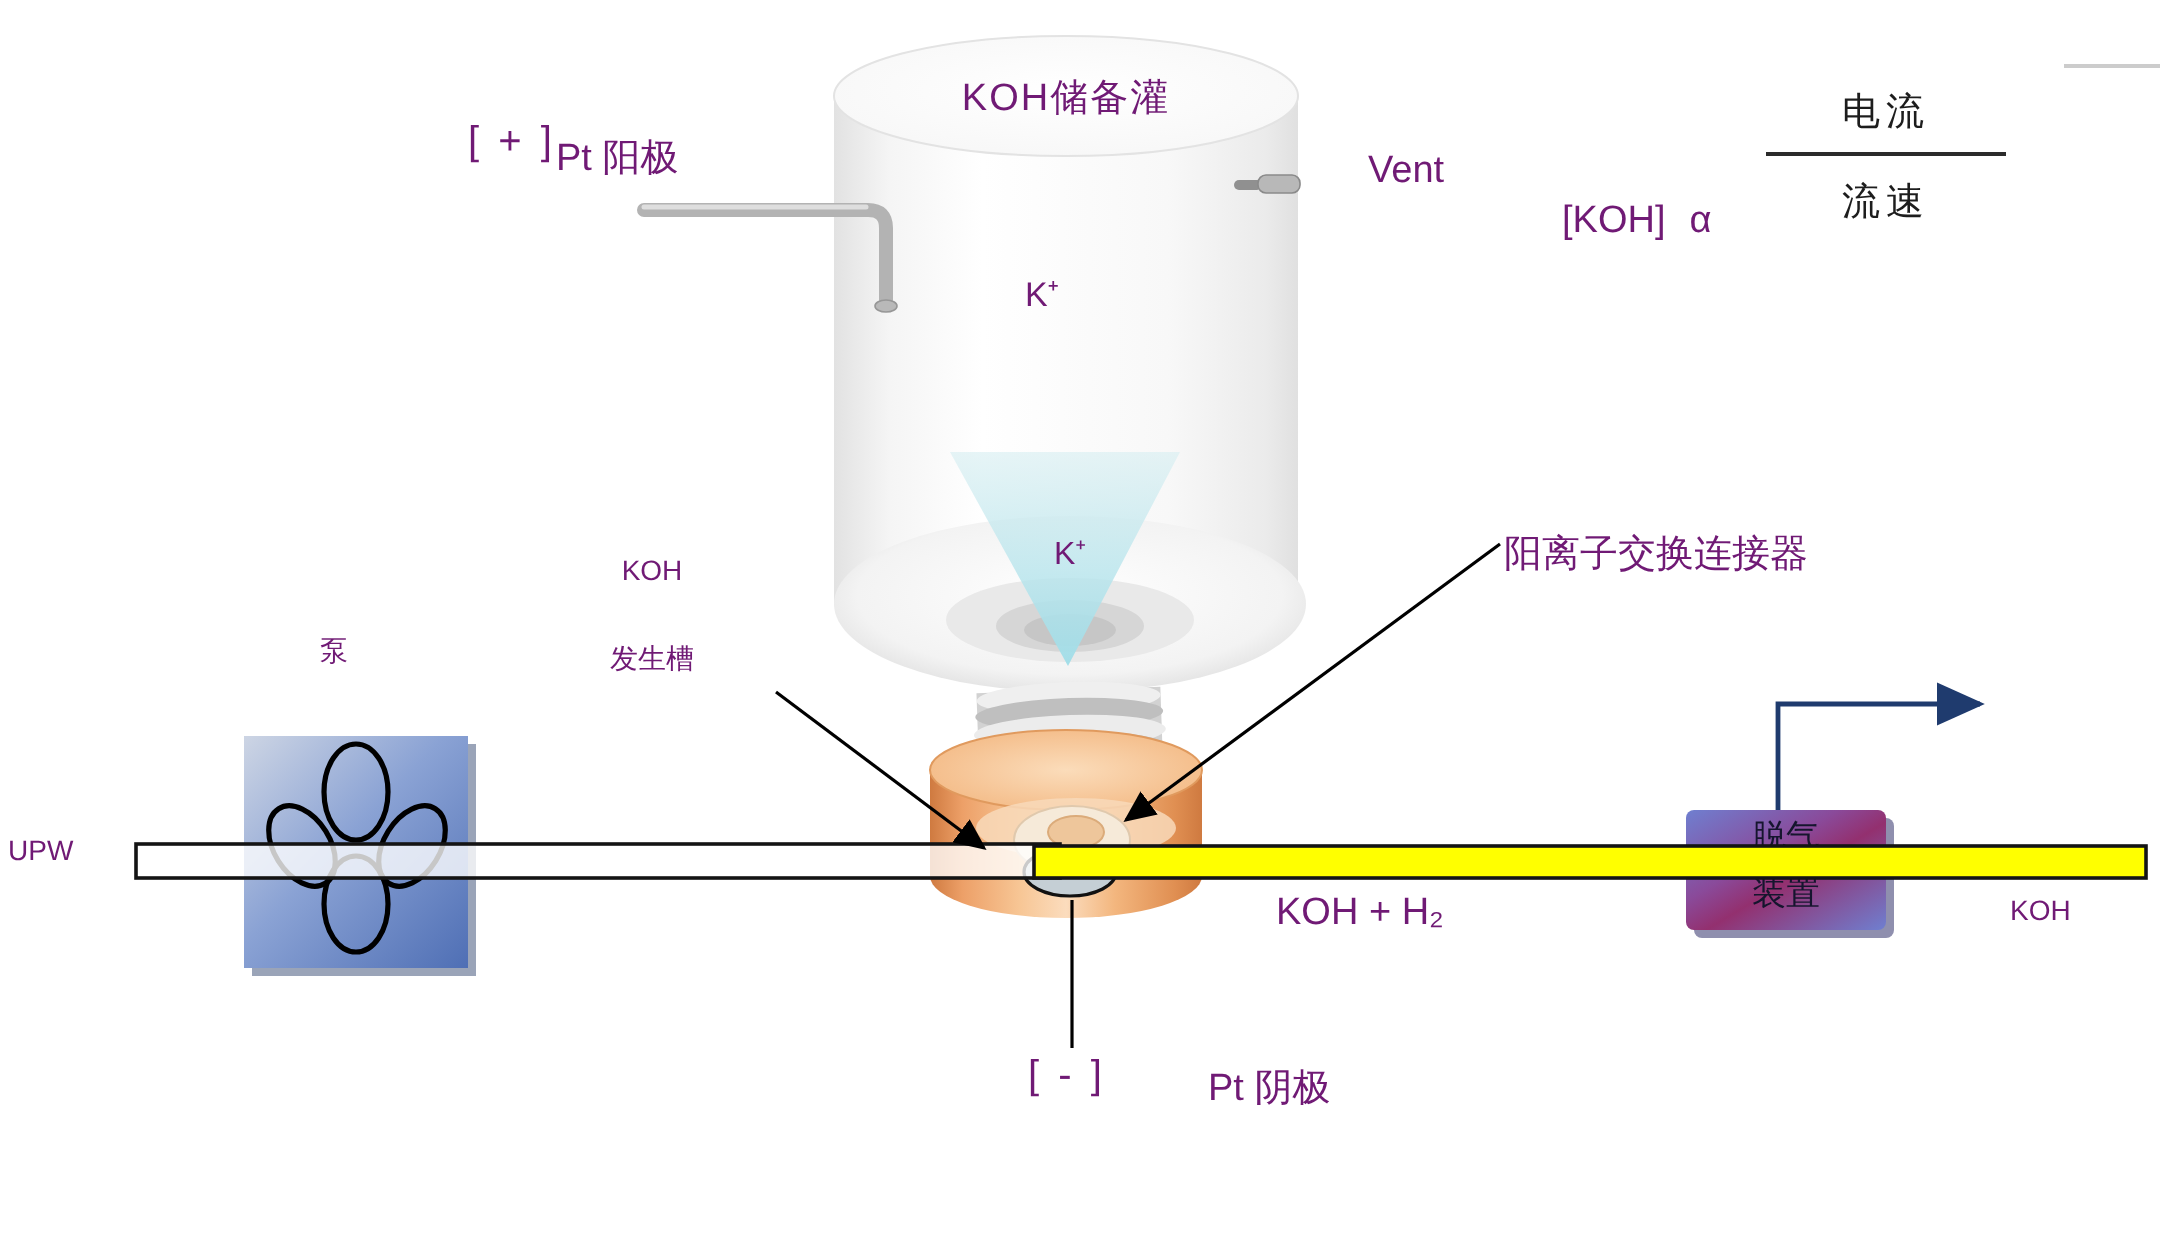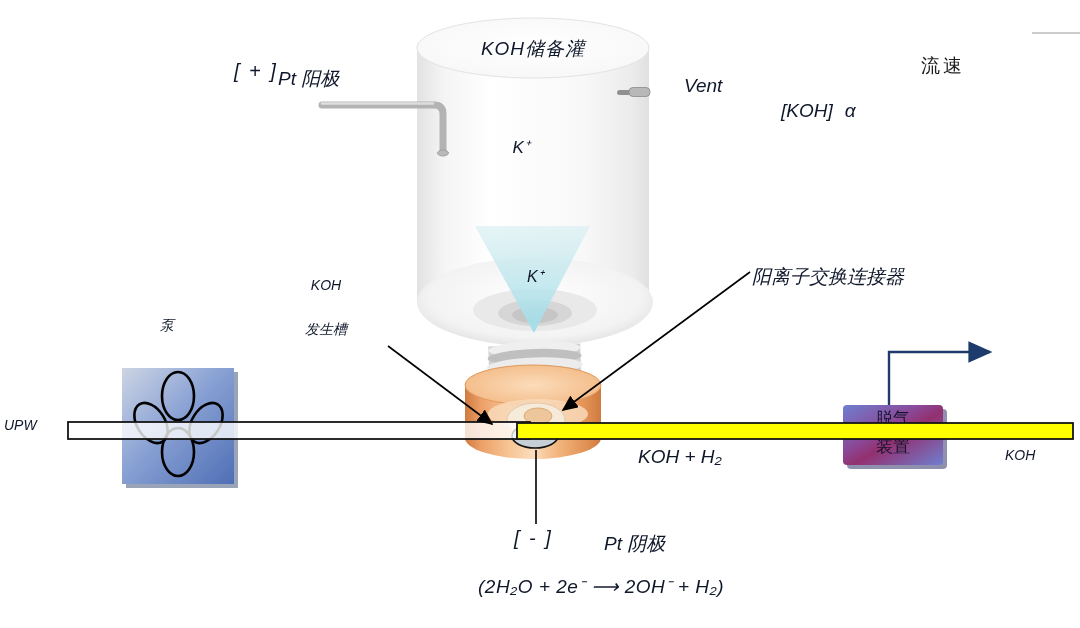--- a/index.html
+++ b/index.html
@@ -1,19 +1,19 @@
 <!DOCTYPE html>
 <html><head>
 <meta charset="utf-8">
 <style>
   html,body{margin:0;padding:0;background:#ffffff;}
   #stage{position:relative;width:1080px;height:628px;background:#ffffff;overflow:hidden;
          font-family:"Liberation Sans", sans-serif;color:#1d1d1d;}
   #art{position:absolute;left:0;top:0;}
-  .lbl{position:absolute;white-space:nowrap;color:#0f172a;font-style:italic;}
+  .lbl{position:absolute;white-space:nowrap;color:#701a75;}
   .ctr{text-align:center;}
   .f19{font-size:19px;} .f20{font-size:14px;} .f17{font-size:17px;} .f16{font-size:16px;}
   .eq{font-size:19px;letter-spacing:0.5px;}
   .cjk-title{letter-spacing:1px;}
   .cell-word{letter-spacing:5px;}
   .twoline{line-height:44px;}
   .fraction{position:absolute;width:120px;text-align:center;}
   .fraction .num{font-size:19px;padding-bottom:7px;border-bottom:2px solid #2b2b2b;letter-spacing:3px;}
   .fraction .den{font-size:19px;padding-top:10px;letter-spacing:3px;}
   .rel-prop{margin-left:12px;}
@@ -164,33 +164,33 @@
   <div class="lbl f19 ctr cjk-title" style="left:425px;top:36px;width:216px;">KOH储备灌</div>
   <div class="lbl f17 ctr" style="left:486px;top:135px;width:70px;">K⁺</div>
   <div class="lbl f16 ctr" style="left:500px;top:265px;width:70px;">K⁺</div>
 
   <div class="lbl f19" style="left:684px;top:75px;">Vent</div>
 
   <div class="lbl f19" style="left:781px;top:72px;margin-top:28px;">
     <span>[KOH]</span><span class="rel-prop">α</span>
   </div>
   <div class="fraction" style="left:883px;top:43px;">
+    <div class="num">电流</div>
     <div class="den">流速</div>
   </div>
 
   <div class="lbl f20" style="left:160px;top:317px;">泵</div>
 
   <div class="lbl f20 ctr twoline" style="left:284px;top:263px;width:84px;">
     <div>KOH</div>
     <div>发生槽</div>
   </div>
 
   <div class="lbl f19" style="left:752px;top:264px;">阳离子交换连接器</div>
 
   <div class="lbl f20" style="left:4px;top:417px;">UPW</div>
   <div class="lbl f19" style="left:638px;top:446px;">KOH + H₂</div>
   <div class="lbl f20" style="left:1005px;top:447px;">KOH</div>
 
   <div class="lbl pol" style="left:514px;top:527px;">[ - ]</div>
   <div class="lbl f19" style="left:604px;top:531px;">Pt 阴极</div>
-  <div class="lbl eq" style="left:478px;top:573px;">(2H₂O + 2e⁻ ⟶ 2OH⁻ + H₂)</div>
 
 </div>
 
 </body></html>

